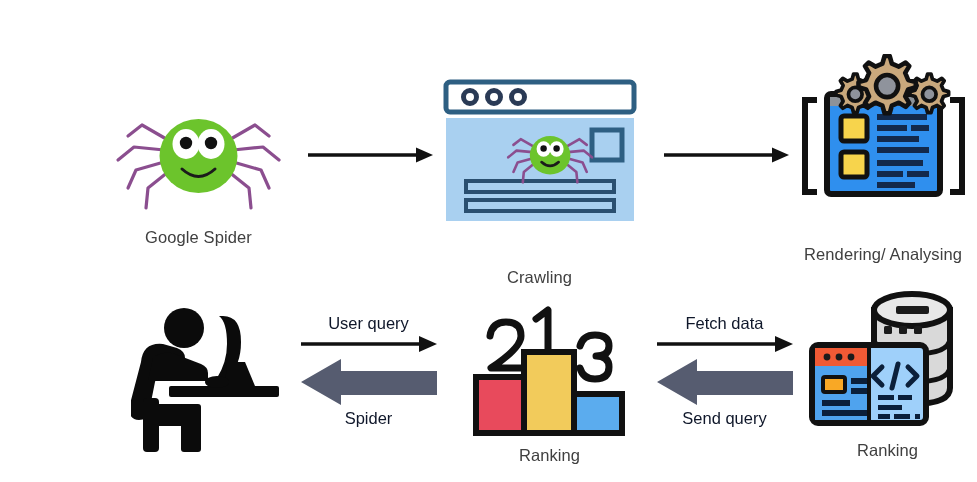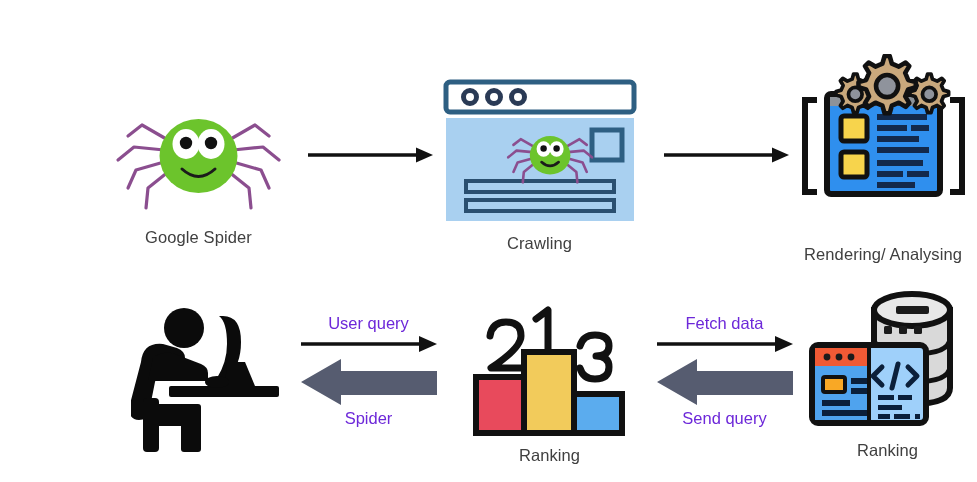--- a/index.html
+++ b/index.html
@@ -18,28 +18,28 @@
     color:#404040;
     font-size:16.5px;
     letter-spacing:.1px;
     white-space:nowrap;
     text-align:center;
     margin-top:6px;
   }
 
   .arrow-group{position:absolute;display:flex;flex-direction:column;align-items:center;}
   .arrow-label{
-    color:#6d28d9;font-size:16.5px;white-space:nowrap;text-align:center;
+    color:#0f172a;font-size:16.5px;white-space:nowrap;text-align:center;
   }
   .thin-arrow{display:block;}
   .block-arrow{display:block;}
 
   
   #google-spider{left:106px;top:92px;width:185px;}
-  #crawling{left:432px;top:78px;width:215px;}
+  #crawling{left:432px;top:78px;width:215px;gap:34px;}
   #rendering{left:788px;top:54px;width:190px;gap:30px;}
 
   
   #user{left:128px;top:300px;width:165px;}
   #ranking{left:462px;top:292px;width:175px;}
   #indexing{left:795px;top:285px;width:185px;}
 
   #arrow-top-1{left:306px;top:145px;width:128px;}
   #arrow-top-2{left:662px;top:145px;width:128px;}
 

